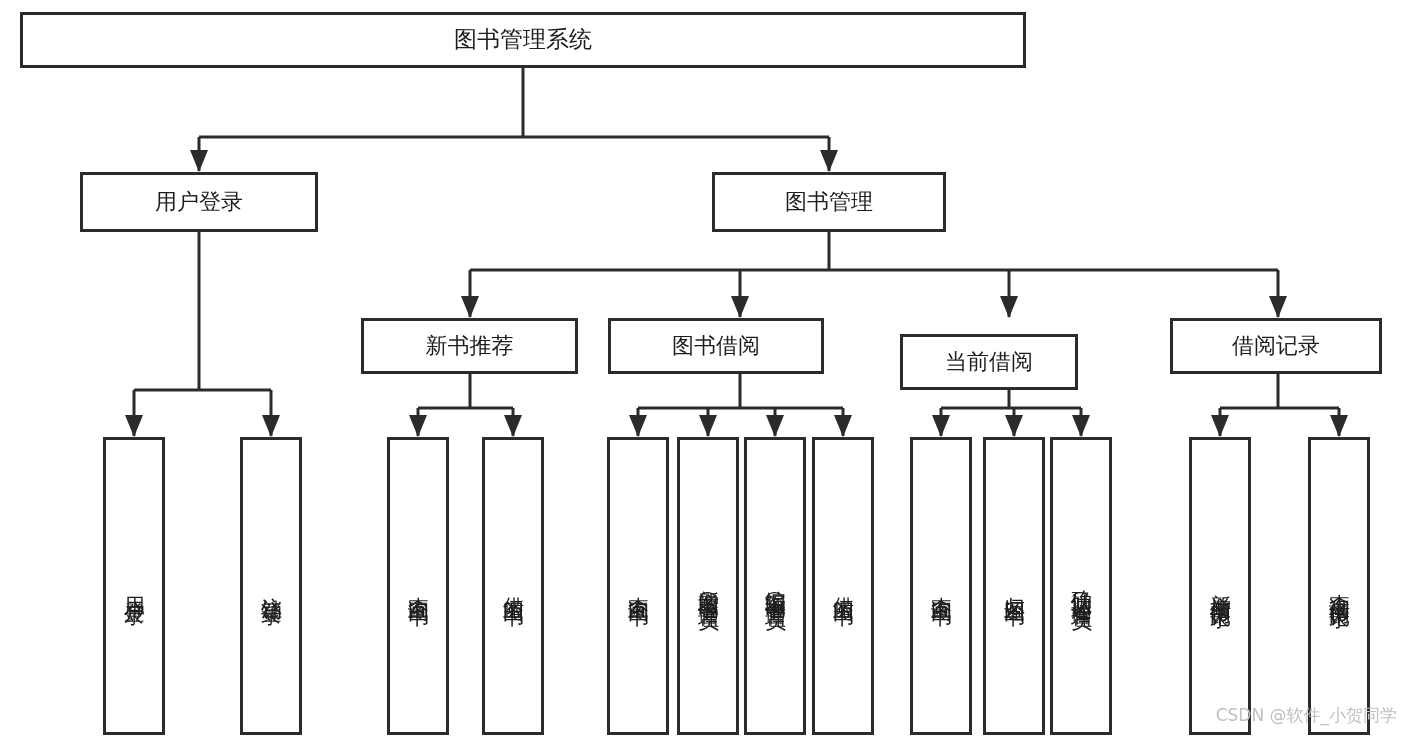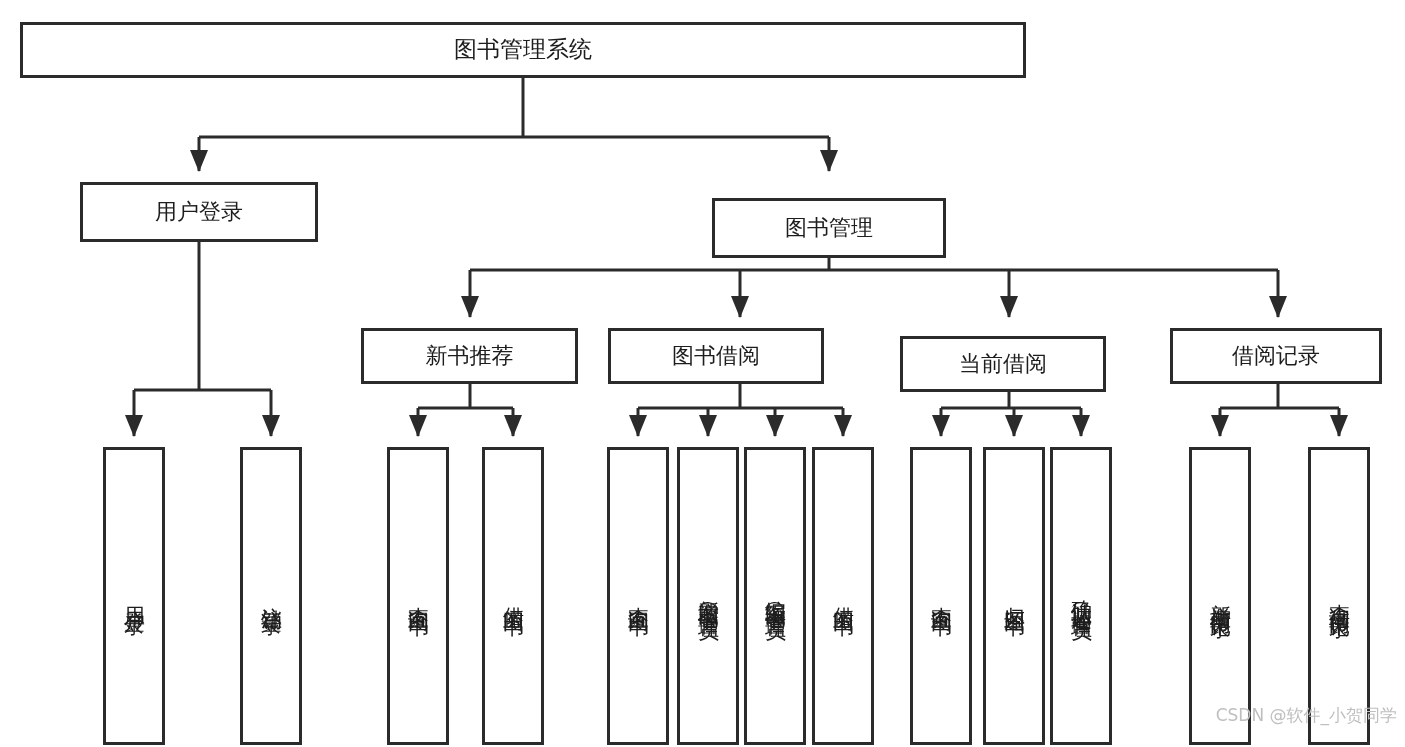--- a/index.html
+++ b/index.html
@@ -22,21 +22,20 @@
   }
   .node {
     position: absolute;
     box-sizing: border-box;
     background: #ffffff;
     border: 3px solid #2b2b2b;
     display: flex;
     align-items: center;
     justify-content: center;
     overflow: hidden;
-    margin-top: 10px;
   }
   .node.level-root,
   .node.level-1,
   .node.level-2 {
     border-width: 3px;
   }
   .node.level-leaf {
     border-width: 3px;
   }
   .node-label {
@@ -155,30 +154,30 @@
       <line x1="1339" y1="408" x2="1339" y2="436"></line>
       <polygon points="1330,415 1348,415 1339,437" class="arrow-head"></polygon>
     </svg>
   <div id="nodes-layer">
       <div class="node level-root" style="left: 20px; top: 12px; width: 1006px; height: 56px;">
         <span class="node-label">图书管理系统</span>
       </div>
       <div class="node level-1" style="left: 80px; top: 172px; width: 238px; height: 60px;">
         <span class="node-label">用户登录</span>
       </div>
-      <div class="node level-1" style="left: 712px; top: 188px; width: 234px; height: 60px;">
+      <div class="node level-1" style="left: 712px; top: 172px; width: 234px; height: 60px;">
         <span class="node-label">图书管理</span>
       </div>
       <div class="node level-2" style="left: 361px; top: 318px; width: 217px; height: 56px;">
         <span class="node-label">新书推荐</span>
       </div>
       <div class="node level-2" style="left: 608px; top: 318px; width: 216px; height: 56px;">
         <span class="node-label">图书借阅</span>
       </div>
-      <div class="node level-2" style="left: 900px; top: 326px; width: 206px; height: 56px;">
+      <div class="node level-2" style="left: 900px; top: 334px; width: 178px; height: 56px;">
         <span class="node-label">当前借阅</span>
       </div>
       <div class="node level-2" style="left: 1170px; top: 318px; width: 212px; height: 56px;">
         <span class="node-label">借阅记录</span>
       </div>
       <div class="node level-leaf" style="left: 103px; top: 437px; width: 62px; height: 298px;">
         <span class="node-label">用户登录</span>
       </div>
       <div class="node level-leaf" style="left: 240px; top: 437px; width: 62px; height: 298px;">
         <span class="node-label">注销登录</span>

